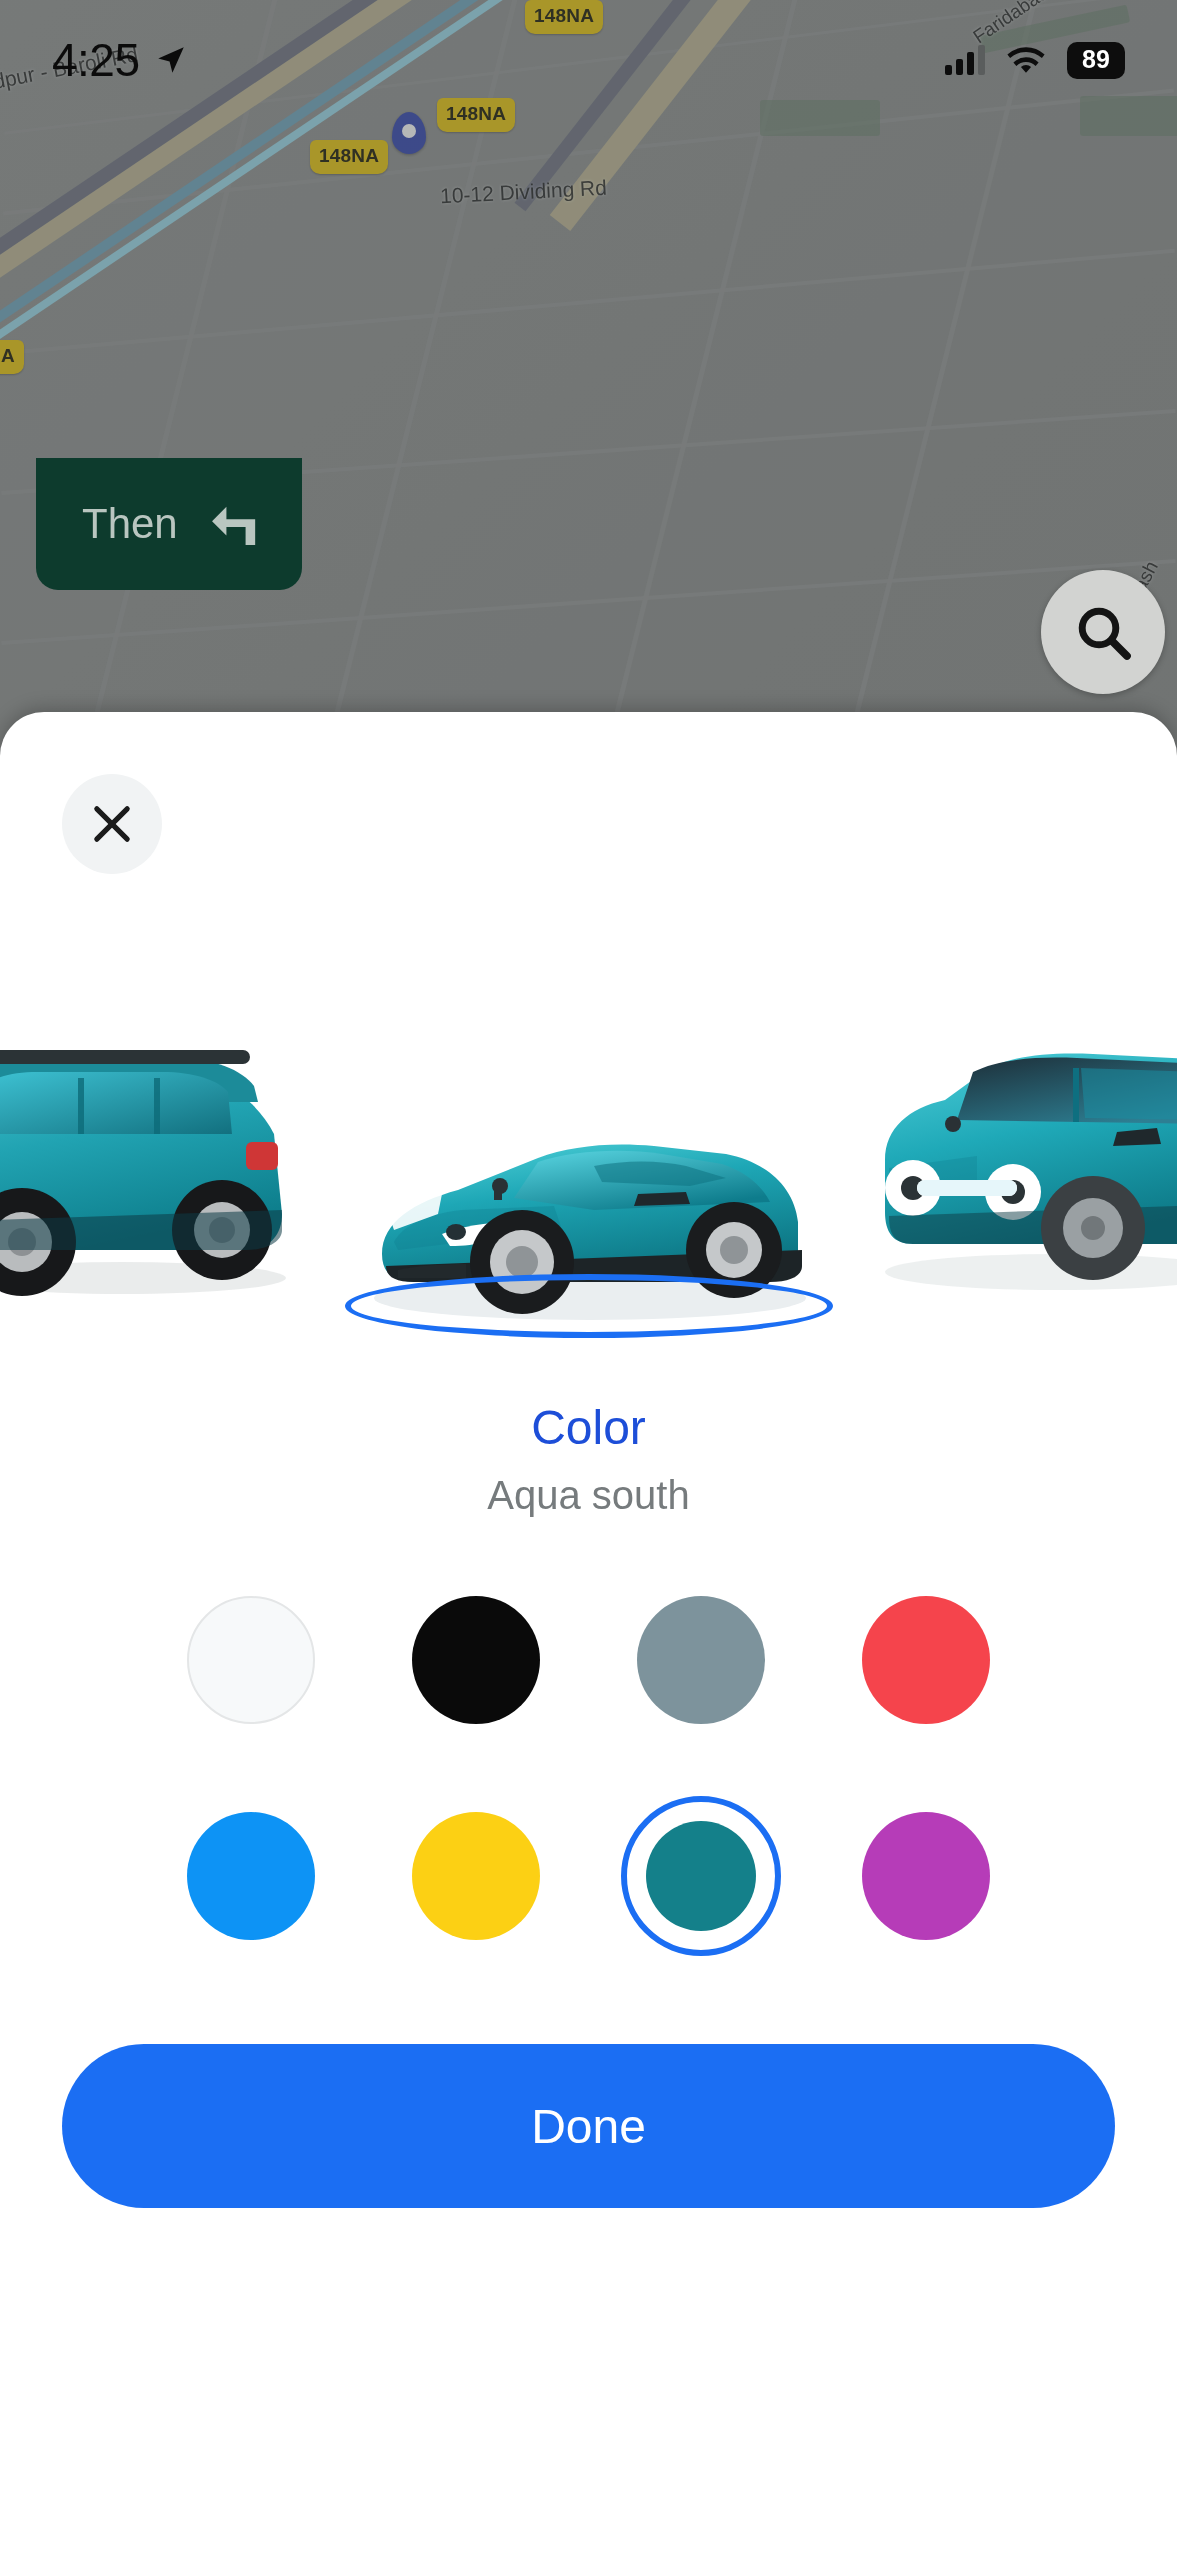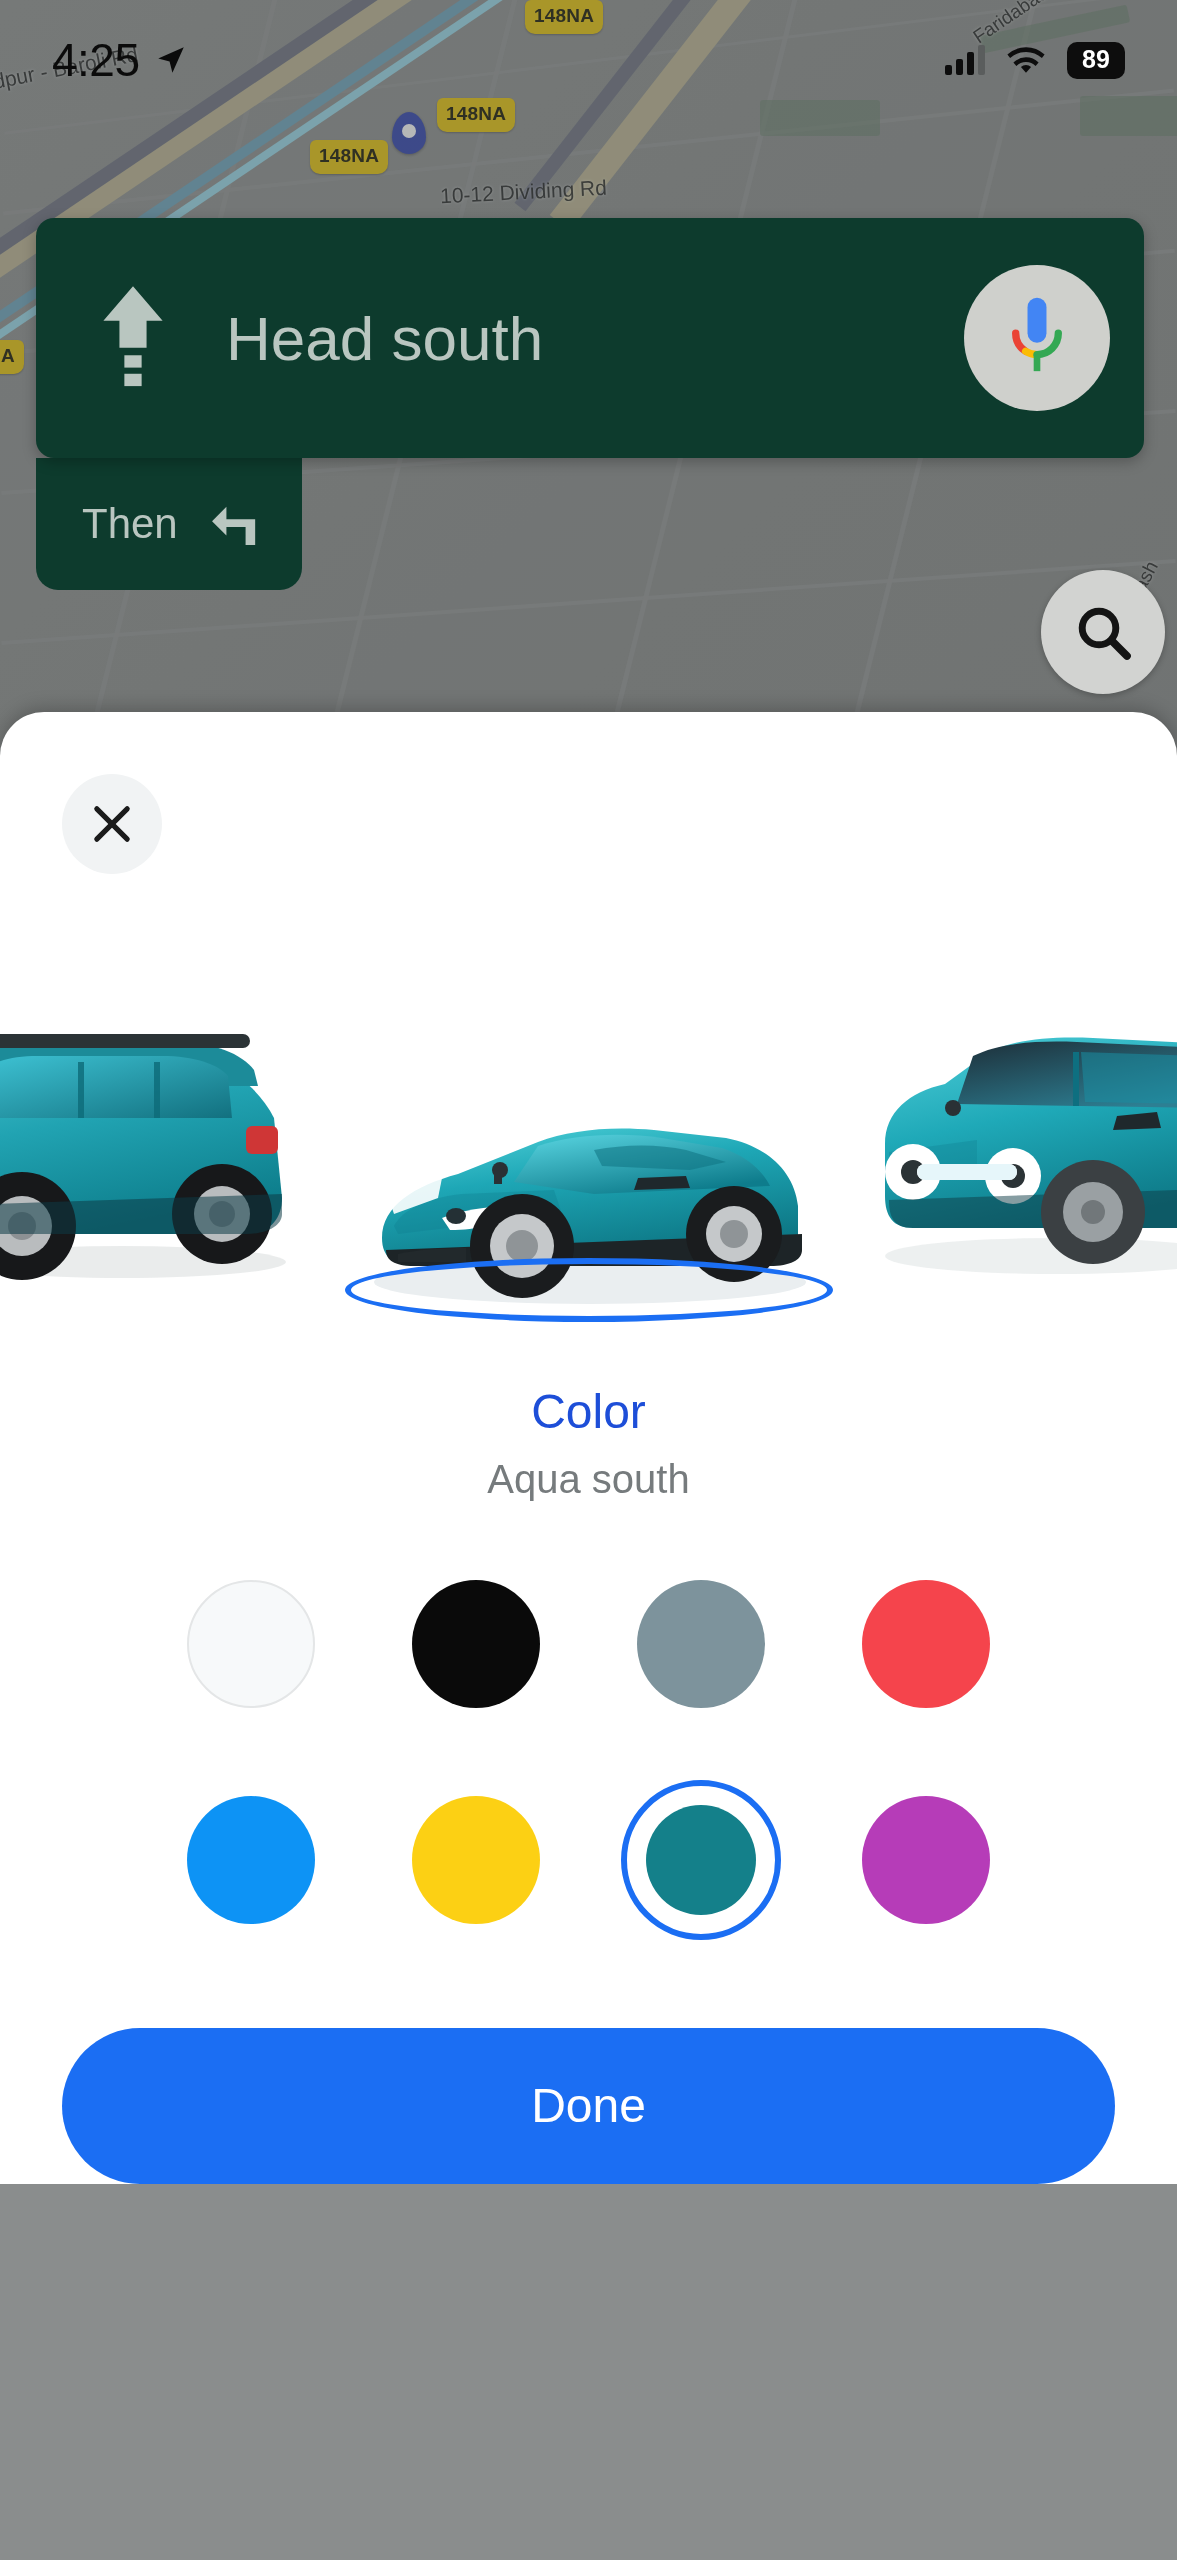--- a/index.html
+++ b/index.html
@@ -1,21 +1,21 @@
 <!DOCTYPE html>
 <html><head>
 <meta charset="utf-8">
 <style>
   * { margin:0; padding:0; box-sizing:border-box; }
   html, body {
     width:1177px; height:2560px;
     font-family:"Liberation Sans", sans-serif;
     background:#8a8d8d; overflow:hidden;
   }
-  .screen { position:relative; width:1177px; height:2184px; overflow:hidden; }
+  .screen { position:relative; width:1177px; height:2560px; overflow:hidden; }
 
   
   .map { position:absolute; inset:0; background:#8f9292; overflow:hidden; }
   .map-base {
     position:absolute; inset:-200px;
     background:
       linear-gradient(135deg, #9a9d9c 0%, #929594 40%, #8b8e8e 100%);
   }
   .map-dim { position:absolute; inset:0; background:rgba(40,44,44,0.30); }
   
@@ -234,37 +234,20 @@
       </span>
       <svg class="wifi" viewBox="0 0 24 20">
         <path d="M12 18.5 L8.6 14.6 a5.2 5.2 0 0 1 6.8 0 Z" fill="#0d0d0d"></path>
         <path d="M12 11.4a9 9 0 0 0-6.4 2.6l-2-2.3A12.2 12.2 0 0 1 12 8.2a12.2 12.2 0 0 1 8.4 3.5l-2 2.3A9 9 0 0 0 12 11.4Z" fill="#0d0d0d"></path>
         <path d="M12 4.6a15.6 15.6 0 0 0-10.6 4.1L-0.4 6.3A19 19 0 0 1 12 1.5a19 19 0 0 1 12.4 4.8l-1.8 2.4A15.6 15.6 0 0 0 12 4.6Z" fill="#0d0d0d"></path>
       </svg>
       <span class="battery-pill">89</span>
     </div>
   </div>
 
-  <div class="nav-banner">
-    <svg class="nav-icon" viewBox="0 0 30 44">
-      <path d="M15 1 L27 15 H20.5 V26 H9.5 V15 H3 Z" fill="#b9c6c0"></path>
-      <rect x="11.5" y="29" width="7" height="5" fill="#b9c6c0"></rect>
-      <rect x="11.5" y="36.5" width="7" height="5" fill="#b9c6c0"></rect>
-    </svg>
-    <div class="nav-text">Head south</div>
-    <div class="mic-btn">
-      <svg width="74" height="90" viewBox="0 0 30 38">
-        <rect x="11" y="2" width="8" height="19" rx="4" fill="#4285f4"></rect>
-        <path d="M6 17 a9 9 0 0 0 4.2 7.6" stroke="#ea4335" stroke-width="3.1" fill="none" stroke-linecap="round"></path>
-        <path d="M10.2 24.6 a9 9 0 0 0 4.8 1.4" stroke="#fbbc05" stroke-width="3.1" fill="none" stroke-linecap="round"></path>
-        <path d="M15 26 a9 9 0 0 0 9-9" stroke="#34a853" stroke-width="3.1" fill="none" stroke-linecap="round"></path>
-        <rect x="13.6" y="26" width="2.8" height="7" fill="#34a853"></rect>
-      </svg>
-    </div>
-  </div>
 
   <div class="then-chip">
     <span class="then-label">Then</span>
     <svg class="then-icon" viewBox="0 0 30 24">
       <path d="M10 3 L2.5 10.5 L10 18 V13.5 H20 V23 H25 V9.5 H10 Z" fill="#b9c6c0"></path>
     </svg>
   </div>
 
   <div class="search-fab">
     <svg width="64" height="64" viewBox="0 0 24 24">

